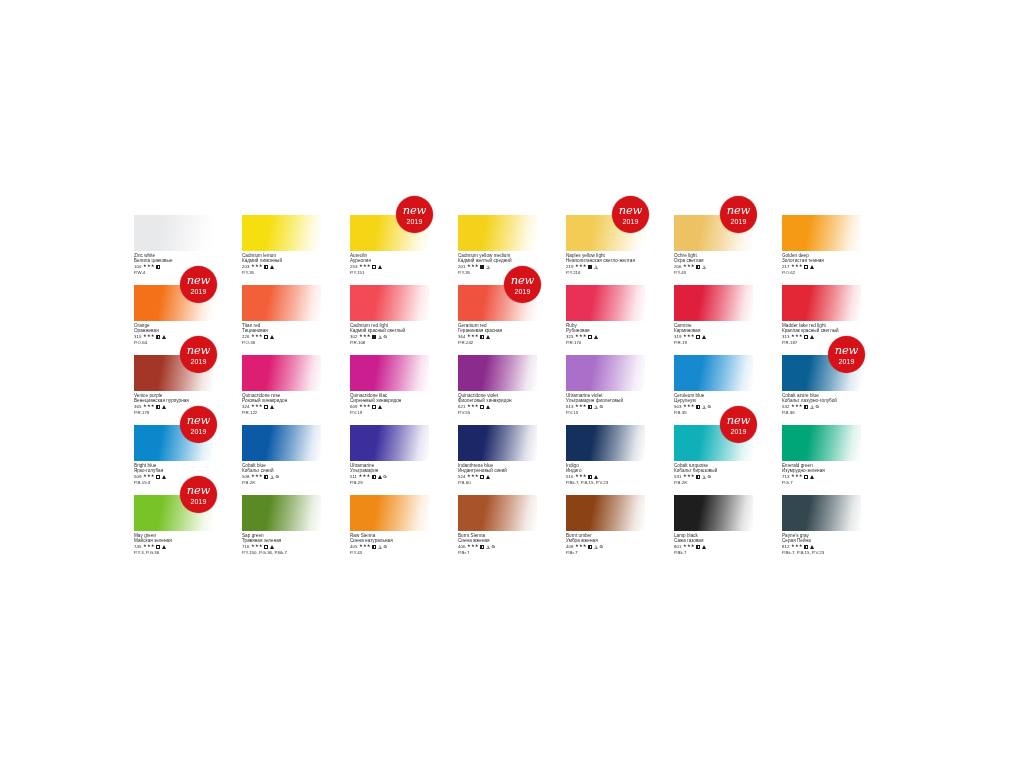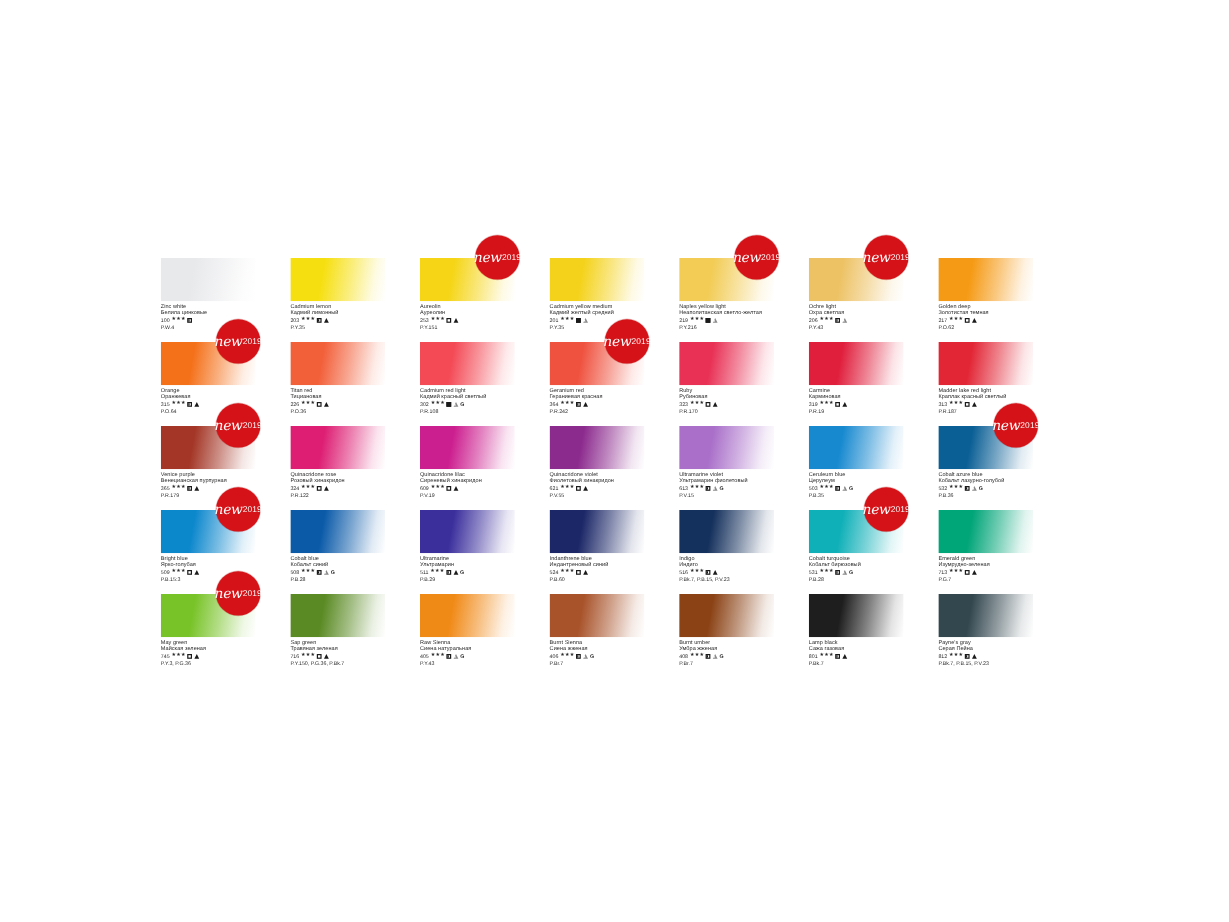--- a/index.html
+++ b/index.html
@@ -144,21 +144,21 @@
 
   
   .new-badge {
     position: absolute;
     width: 37px;
     height: 37px;
     border-radius: 50%;
     background: #d41217;
     color: #ffffff;
     display: flex;
-    flex-direction: row;
+    flex-direction: column;
     align-items: center;
     justify-content: center;
     z-index: 20;
     box-shadow: 0 0 0 0.5px rgba(160,0,0,0.25);
   }
   .new-badge .nb-new {
     font-family: "DejaVu Serif", serif;
     font-style: italic;
     font-size: 11.5px;
     line-height: 1;

